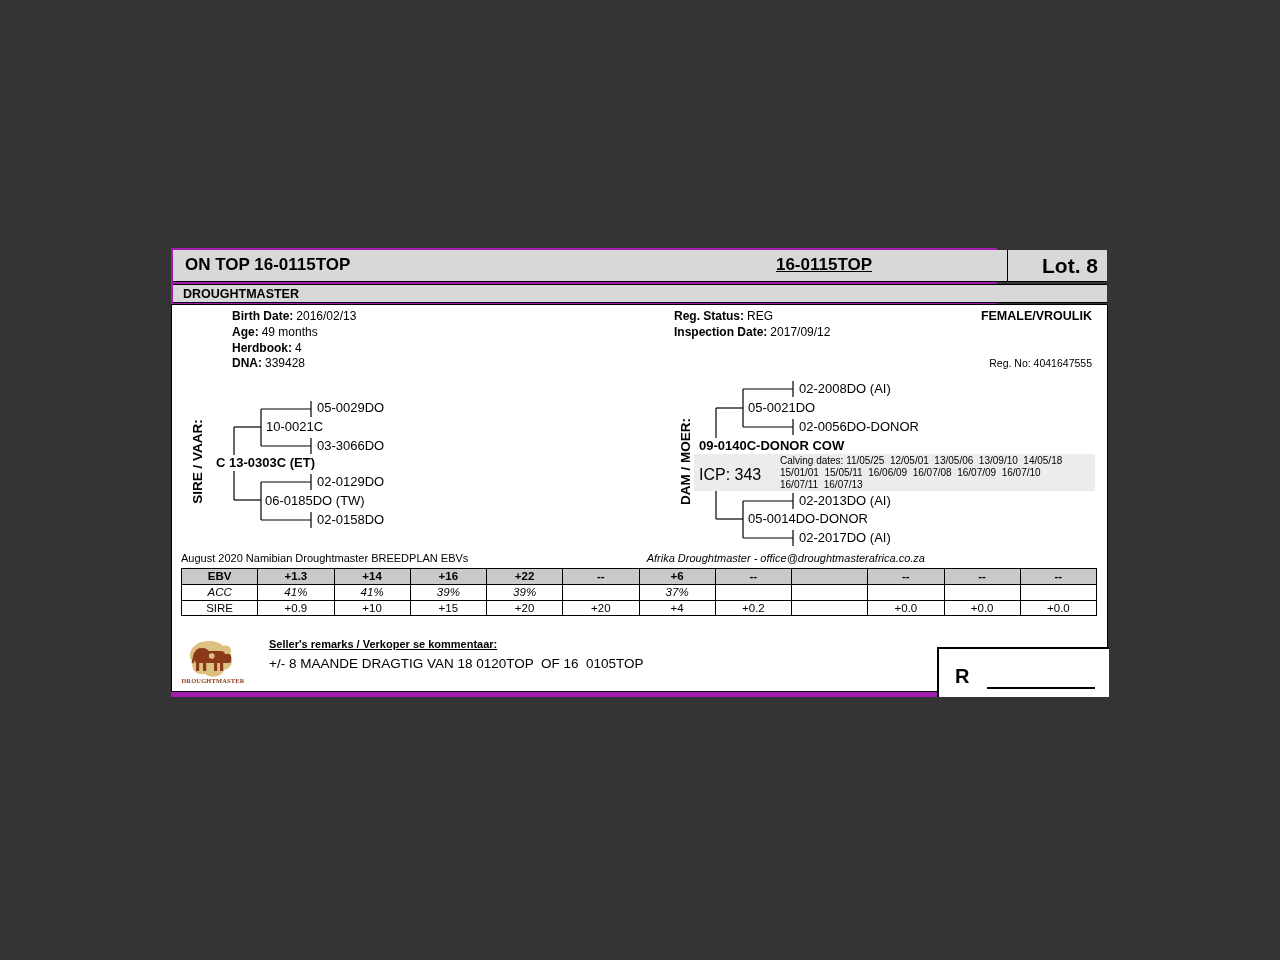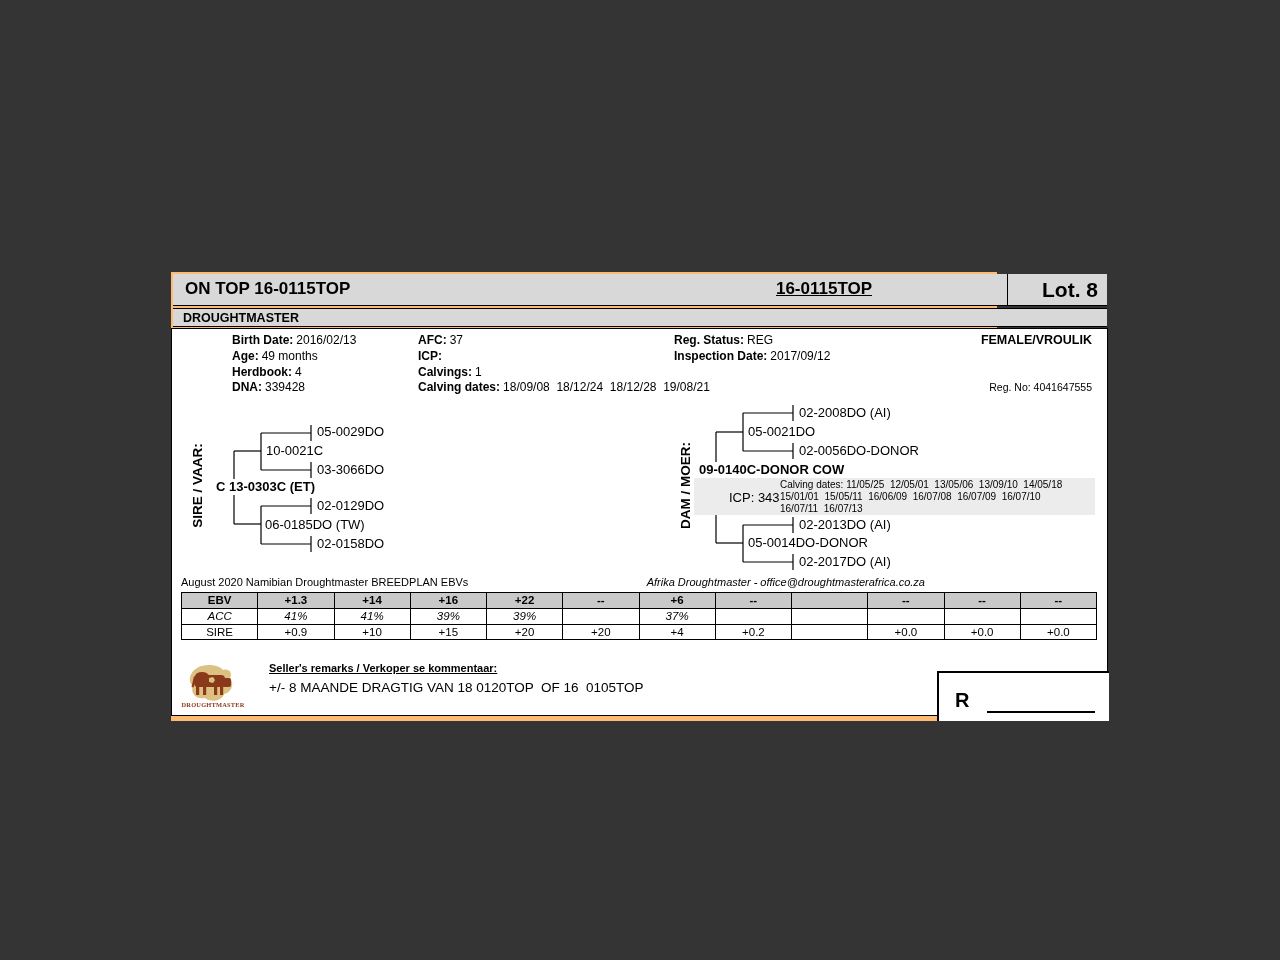--- a/index.html
+++ b/index.html
@@ -2,22 +2,22 @@
 <html><head>
 <meta charset="utf-8">
 <style>
   html,body{margin:0;padding:0;}
   body{
     width:1280px;height:960px;background:#343434;overflow:hidden;
     font-family:"Liberation Sans","DejaVu Sans",sans-serif;color:#000;
     position:relative;
   }
   .card{
-    position:absolute;left:171px;top:272px;width:826px;height:449px;
-    background:#fdba74;
+    position:absolute;left:171px;top:248px;width:826px;height:449px;
+    background:#a21caf;
   }
   .pre{white-space:pre;}
   
   .header-bar{
     position:absolute;left:2px;top:2px;width:934px;height:31px;
     background:#d8d8d8;border-bottom:1px solid #000;
   }
   .header-title{
     position:absolute;left:12px;top:5px;font-size:17px;font-weight:bold;
   }
@@ -56,21 +56,21 @@
   .pedigree svg.lines{position:absolute;left:0;top:0;}
   .ped-label{position:absolute;font-size:13px;line-height:16px;white-space:nowrap;}
   .ped-root{font-weight:bold;background:#fff;padding-right:4px;}
   .vlabel{
     position:absolute;width:120px;text-align:center;font-weight:bold;font-size:13.5px;
     transform:rotate(-90deg);white-space:nowrap;
   }
   .icp-band{
     position:absolute;left:523px;top:82px;width:401px;height:37px;background:#ececec;
   }
-  .icp-val{position:absolute;left:5px;top:12px;font-size:13px;margin-left:30px;}
+  .icp-val{position:absolute;left:5px;top:12px;font-size:16px;}
   .icp-dates{position:absolute;left:86px;top:1px;font-size:10px;line-height:12px;}
   
   .caption-left{position:absolute;left:10px;top:304px;font-size:11px;}
   .caption-right{position:absolute;right:72px;top:304px;font-size:11px;font-style:italic;}
   table.ebv{
     position:absolute;left:10px;top:320px;width:916px;
     border-collapse:collapse;table-layout:fixed;font-size:11.5px;
   }
   table.ebv td{
     border:1px solid #000;height:14.8px;text-align:center;vertical-align:middle;
@@ -112,26 +112,20 @@
   </div>
 
   <div class="frame"></div>
 
   <div class="info">
     <div class="info-col1">
       <div class="line"><b>Birth Date:</b><span>2016/02/13</span></div>
       <div class="line"><b>Age:</b><span>49 months</span></div>
       <div class="line"><b>Herdbook:</b><span>4</span></div>
       <div class="line"><b>DNA:</b><span>339428</span></div>
-    </div>
-    <div class="info-col2">
-      <div class="line"><b>AFC:</b><span>37</span></div>
-      <div class="line"><b>ICP:</b><span></span></div>
-      <div class="line"><b>Calvings:</b><span>1</span></div>
-      <div class="line"><b>Calving dates:</b><span class="pre">18/09/08  18/12/24  18/12/28  19/08/21</span></div>
     </div>
     <div class="info-col3">
       <div class="line"><b>Reg. Status:</b><span>REG</span></div>
       <div class="line"><b>Inspection Date:</b><span>2017/09/12</span></div>
     </div>
     <div class="info-sex">FEMALE/VROULIK</div>
     <div class="info-regno">Reg. No: 4041647555</div>
   </div>
 
   <div class="pedigree">

